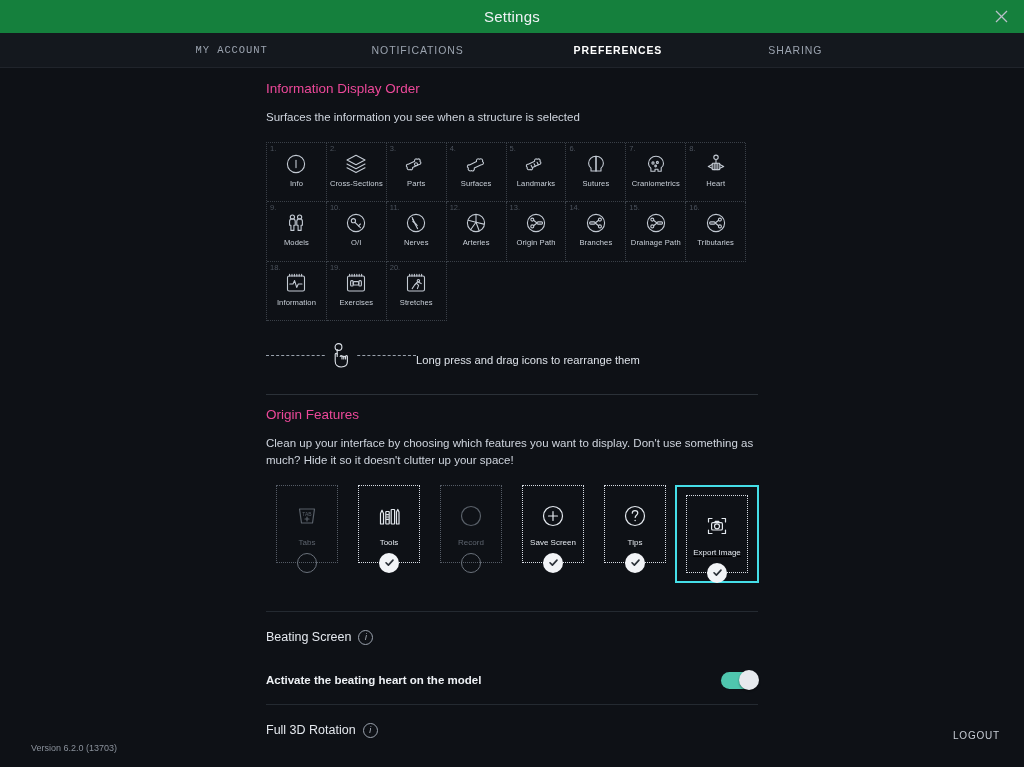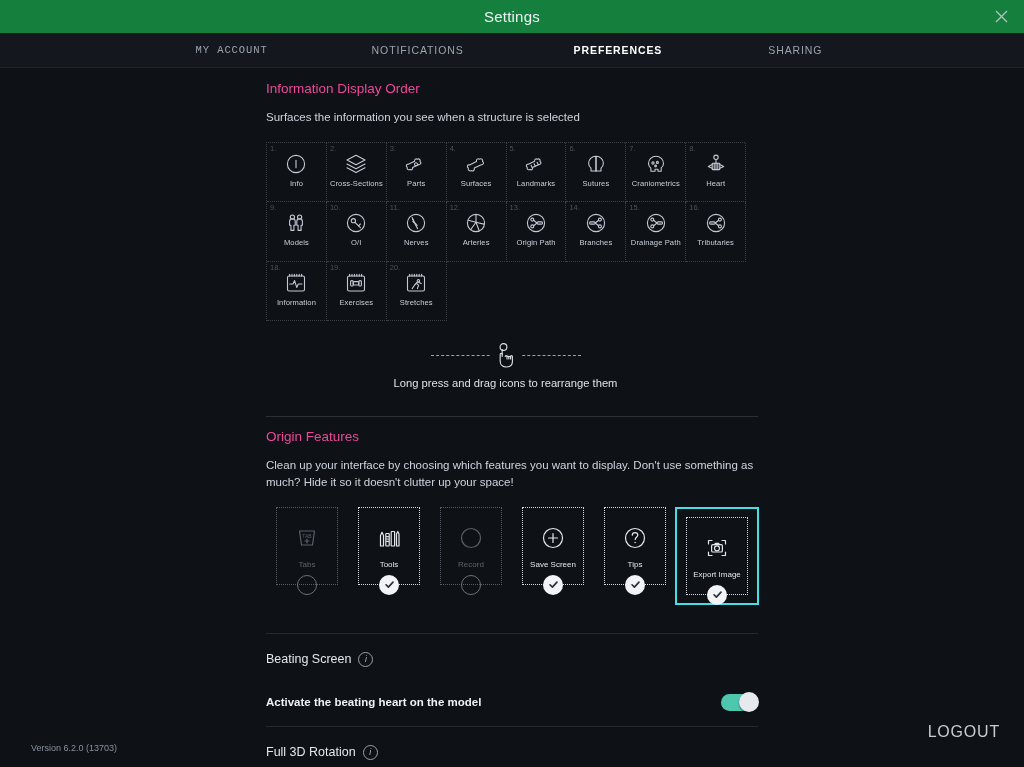--- a/index.html
+++ b/index.html
@@ -81,21 +81,21 @@
   }
   .cell-icon svg { display: block; }
   .cell-label {
     margin-top: 4px; font-size: 7.6px; color: #c9d0d9; text-align: center;
     line-height: 1; letter-spacing: .1px; white-space: nowrap;
   }
 
   
   .draghint {
     margin-top: 22px; width: 479px; position: relative;
-    display: flex; flex-direction: column; align-items: center;
+    display: flex; flex-direction: row; align-items: center;
   }
   .draghint-line {
     position: relative; width: 150px; height: 24px;
     display: flex; align-items: center; justify-content: center;
   }
   .draghint-line::before {
     content: ""; position: absolute; left: 0; right: 0; top: 12px;
     border-top: 1px dashed #9aa2ad;
   }
   .draghint-icon {
@@ -119,21 +119,21 @@
   }
   .feature {
     position: relative; width: 62px; height: 78px;
     border: 1px dotted #d8dde4;
     display: flex; flex-direction: column; align-items: center;
     justify-content: center; cursor: pointer;
   }
   .feature.off { border-color: #555c66; }
   .feature-highlight {
     border: 2.5px solid #45dfe8; padding: 8px 9px;
-    display: flex; align-items: center; justify-content: center;
+    display: flex; align-items: center; justify-content: center; text-decoration: underline;
   }
   .feature-icon {
     width: 30px; height: 30px; color: #e3e8ee;
     display: flex; align-items: center; justify-content: center;
   }
   .feature.off .feature-icon { color: #596069; }
   .feature-label {
     margin-top: 7px; font-size: 8px; color: #e2e7ed; white-space: nowrap;
   }
   .feature.off .feature-label { color: #5d646e; }
@@ -175,21 +175,21 @@
   }
   .sub-divider { width: 492px; height: 1px; background: #242a31; margin-top: 15px; }
 
   
   .version {
     position: absolute; left: 31px; bottom: 14px;
     font-size: 9px; color: #8a919b;
   }
   .logout {
     position: absolute; right: 24px; bottom: 26px;
-    font-size: 16px; letter-spacing: .8px; color: #c7cdd5; cursor: pointer;
+    font-size: 10px; letter-spacing: .8px; color: #c7cdd5; cursor: pointer;
   }
 </style>
 </head>
 <body>
 
 <div class="app">
 
   <div class="titlebar">
     <div class="titlebar-title">Settings</div>
     <div class="close-btn">

